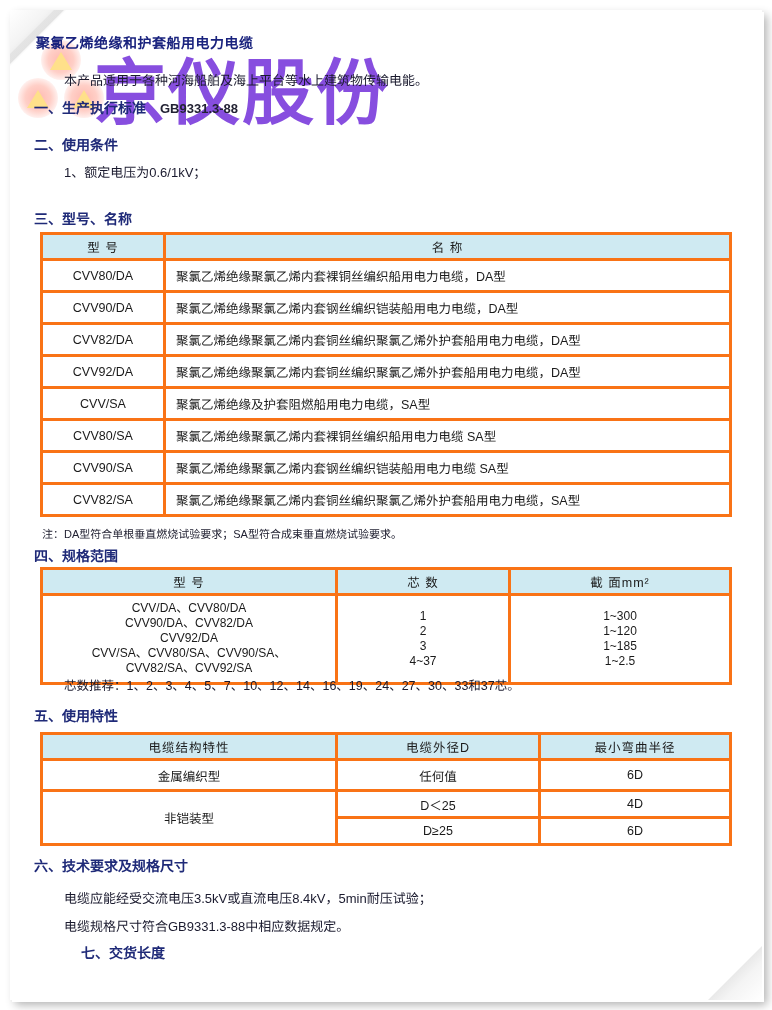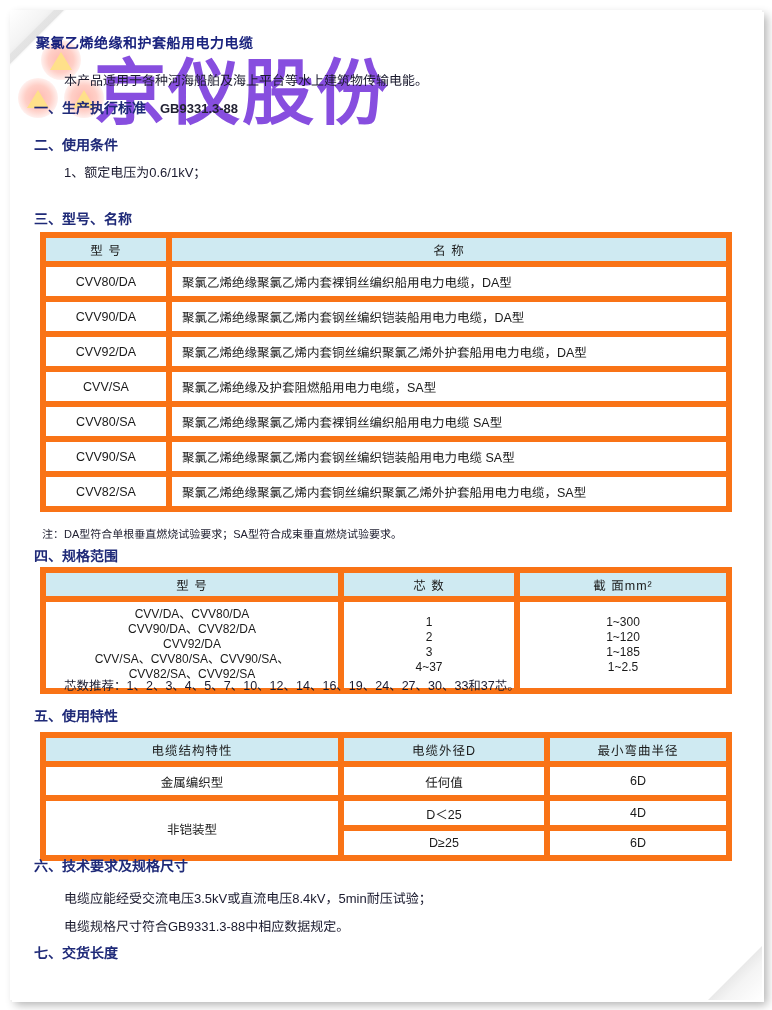--- a/index.html
+++ b/index.html
@@ -176,21 +176,21 @@
   
   table.doc-table {
     position: absolute;
     border-collapse: collapse;
     font-size: 12px;
     color: #1a1a1a;
     background: #ffffff;
   }
   table.doc-table th,
   table.doc-table td {
-    border: 6px solid #f97316;
+    border: 3px solid #f97316;
     padding: 0;
     font-weight: normal;
     background: #ffffff;
     margin-left: 12px;
   }
   table.doc-table thead th {
     background: #cfeaf2;
     height: 23px;
     font-size: 12.5px;
     color: #1b1b1b;
@@ -262,20 +262,24 @@
         </tr>
       </thead>
       <tbody>
         <tr>
             <td class="c">CVV80/DA</td>
             <td class="l">聚氯乙烯绝缘聚氯乙烯内套裸铜丝编织船用电力电缆，DA型</td>
           </tr>
         <tr>
             <td class="c">CVV90/DA</td>
             <td class="l">聚氯乙烯绝缘聚氯乙烯内套钢丝编织铠装船用电力电缆，DA型</td>
+          </tr>
+        <tr>
+            <td class="c">CVV82/DA</td>
+            <td class="l">聚氯乙烯绝缘聚氯乙烯内套铜丝编织聚氯乙烯外护套船用电力电缆，DA型</td>
           </tr>
         <tr>
             <td class="c">CVV92/DA</td>
             <td class="l">聚氯乙烯绝缘聚氯乙烯内套铜丝编织聚氯乙烯外护套船用电力电缆，DA型</td>
           </tr>
         <tr>
             <td class="c">CVV/SA</td>
             <td class="l">聚氯乙烯绝缘及护套阻燃船用电力电缆，SA型</td>
           </tr>
         <tr>
@@ -363,17 +367,17 @@
           <td class="c">D≥25</td>
           <td class="c">6D</td>
         </tr>
       </tbody>
     </table>
 
     <div class="sec-head" style="top:845px;">六、技术要求及规格尺寸</div>
     <div class="body-line" style="left:54px; top:878px;">电缆应能经受交流电压3.5kV或直流电压8.4kV，5min耐压试验；</div>
     <div class="body-line" style="left:54px; top:906px;">电缆规格尺寸符合GB9331.3-88中相应数据规定。</div>
 
-    <div class="sec-head" style="top:932px;">七、交货长度</div>
+    <div class="sec-head" style="top:932px;margin-left:47px;">七、交货长度</div>
     <div class="body-line" style="left:54px; top:962px;margin-top:40px;">允许按双方协议长度交货。</div>
 
   </div>
 </div>
 
 </body></html>

